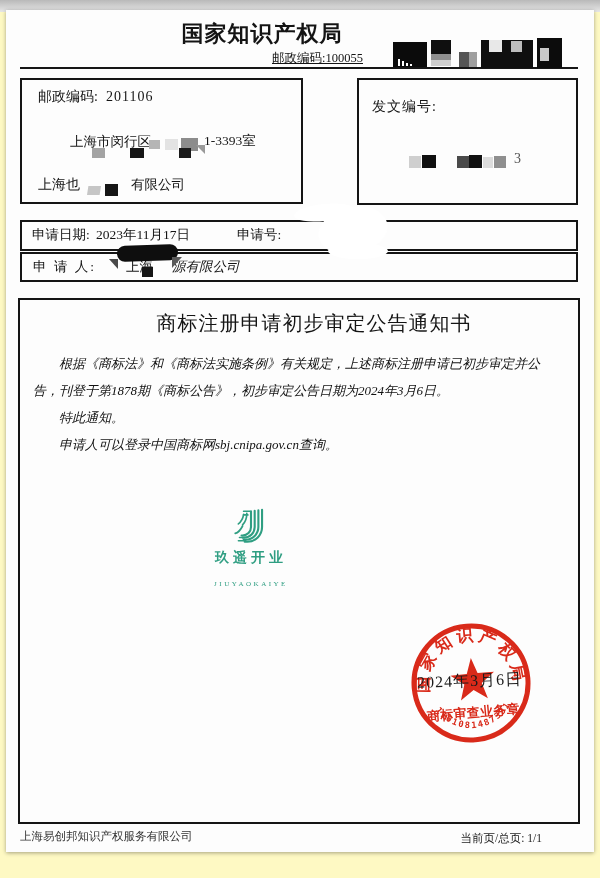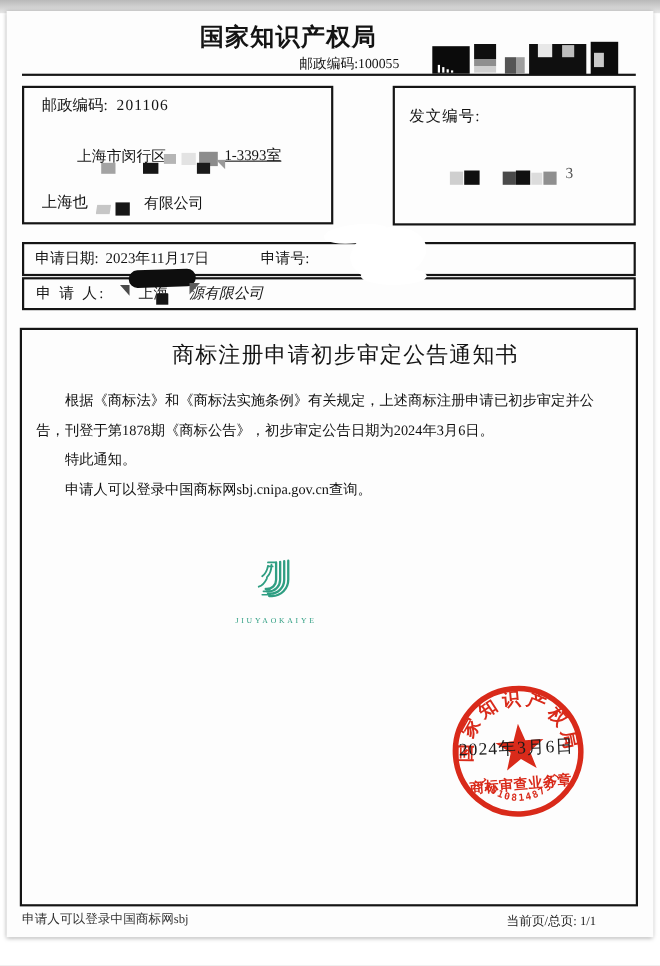--- a/index.html
+++ b/index.html
@@ -1,54 +1,54 @@
 <!DOCTYPE html>
 <html><head>
 <meta charset="utf-8">
 <style>
   html,body{margin:0;padding:0;background:#d8d8d8;}
-  .photo{position:relative;width:600px;height:878px;margin:0 auto;background:#ffffff;
+  .photo{position:relative;width:600px;height:878px;margin:0 auto;background:#fef9c3;
          font-family:"Liberation Serif","DejaVu Serif",serif;color:#141414;overflow:hidden;}
   .photo::before{content:"";position:absolute;left:0;top:0;right:0;height:12px;
          background:linear-gradient(#b9b9b9,#e7e7e7);z-index:0;}
   .page{position:absolute;left:6px;top:10px;width:588px;height:842px;background:#fdfdfd;
          box-shadow:0 1px 4px rgba(0,0,0,.35);z-index:0;}
   .abs{position:absolute;line-height:1.15;z-index:2;}
   .bx{position:absolute;border:2px solid #151515;z-index:1;}
   .rd{position:absolute;z-index:3;}
   .wb{position:absolute;background:#fff;border-radius:50%;z-index:2;}
 
   #agency{left:0;top:21px;width:524px;text-align:center;font-size:22px;font-weight:bold;letter-spacing:1px;}
   #addr{left:22px;top:51px;font-size:12.5px;}
-  #postal{left:272px;top:51px;font-size:12.5px;}
+  #postal{left:272px;top:51px;font-size:12.5px;text-decoration:underline;}
   #rule{left:20px;top:67px;width:558px;height:2px;background:#161616;z-index:1;position:absolute;}
 
   #lbox{left:20px;top:78px;width:279px;height:122px;}
   #rbox{left:357px;top:78px;width:217px;height:123px;}
   #b3{left:20px;top:220px;width:554px;height:27px;}
   #b4{left:20px;top:252px;width:554px;height:26px;}
   #mainbox{left:18px;top:298px;width:558px;height:522px;}
 
   #r-postal-label{left:38px;top:89px;font-size:14px;}
   #r-postal-value{left:106px;top:89px;font-size:14px;letter-spacing:1px;}
   #r-addr-prefix{left:38px;top:134px;font-size:13.5px;margin-left:32px;}
-  #r-addr-suffix{left:204px;top:133px;font-size:13.5px;text-decoration:underline;}
+  #r-addr-suffix{left:204px;top:133px;font-size:13.5px;}
   #r-co-prefix{left:38px;top:177px;font-size:14px;}
   #r-co-suffix{left:131px;top:177px;font-size:13.5px;}
   #d-label{left:372px;top:99px;font-size:14px;letter-spacing:1px;}
   #d-value{left:514px;top:151px;font-size:14px;color:#555;}
   #a-date-label{left:32px;top:227px;font-size:13.5px;}
   #a-date-value{left:96px;top:227px;font-size:13.5px;}
   #a-num-label{left:237px;top:227px;font-size:13.5px;}
   #ap-label{left:33px;top:259px;font-size:13.5px;letter-spacing:2px;}
   #ap-prefix{left:126px;top:259px;font-size:13.5px;}
   #ap-suffix{left:172px;top:259px;font-size:13.5px;font-style:italic;}
 
   #n-title{left:18px;top:312px;width:592px;text-align:center;font-size:20px;font-weight:normal;letter-spacing:1px;}
-  #n-body{left:33px;top:350px;width:512px;font-size:13px;line-height:27px;color:#111;}
+  #n-body{left:33px;top:350px;width:512px;font-size:13px;line-height:27px;color:#111;font-style:italic;}
   #n-body p{margin:0;text-indent:2em;}
 
   #logo{left:151px;top:506px;width:200px;text-align:center;color:#2f9e82;z-index:2;}
   #logo svg{display:block;margin:0 auto;}
   #logo-name{font-size:14px;letter-spacing:4px;font-weight:bold;margin-top:4px;}
   #logo-pinyin{font-size:7px;letter-spacing:2.5px;margin-top:14px;}
 
   #seal{left:408px;top:623px;width:126px;height:120px;transform:rotate(-5deg);z-index:4;position:absolute;}
   #seal-date{left:417px;top:672px;font-size:16px;letter-spacing:1px;color:#1a1a1a;
              transform:rotate(-2deg);z-index:6;}
@@ -179,38 +179,39 @@
         <path d="M27.5 3.5 v16.5 a14 14 0 0 1 -14 14 h-2.5"></path>
         <path d="M10 5 h6" stroke-width="1.6"></path>
         <path d="M10 8.5 h4" stroke-width="1.6"></path>
         <path d="M10 8 q-1 6 -5 9" stroke-width="1.6"></path>
         <path d="M13 7 q0 7 -4 11" stroke-width="1.6"></path>
         <path d="M9 19 q-3 6 -7 7" stroke-width="1.6"></path>
         <path d="M6 30 h5" stroke-width="1.4"></path>
         <path d="M5 33 h7" stroke-width="1.4"></path>
       </g>
     </svg>
+    <div id="logo-name">玖遥开业</div>
     <div id="logo-pinyin">JIUYAOKAIYE</div>
   </div>
 
   <svg id="seal" viewBox="-63 -60 126 120">
     <defs>
       <path id="sealTopArc" d="M -41.9 7.4 A 42.5 42.5 0 1 1 41.9 7.4" fill="none"></path>
       <path id="sealBotArc" d="M -36.9 25.8 A 45 45 0 0 0 36.9 25.8" fill="none"></path>
     </defs>
     <circle cx="0" cy="0" r="57" fill="none" stroke="#d92a1a" stroke-width="5"></circle>
     <text font-size="16.5" font-weight="bold" fill="#d92a1a" letter-spacing="4.2" text-anchor="middle" font-family="Liberation Serif, DejaVu Serif, serif">
       <textPath href="#sealTopArc" startOffset="50%">国家知识产权局</textPath>
     </text>
     <polygon fill="#d92a1a" transform="translate(2,-2)" points="0,-23 5.41,-7.44 21.87,-7.11 8.75,2.84 13.52,18.61 0,9.2 -13.52,18.61 -8.75,2.84 -21.87,-7.11 -5.41,-7.44"></polygon>
     <text x="0" y="34" font-size="12.8" font-weight="bold" fill="#d92a1a" letter-spacing="0.5" text-anchor="middle" font-family="Liberation Serif, DejaVu Serif, serif">商标审查业务章</text>
     <text font-size="8.8" font-weight="bold" fill="#d92a1a" letter-spacing="1.6" text-anchor="middle" font-family="DejaVu Sans Mono, monospace">
       <textPath href="#sealBotArc" startOffset="50%">1101081487331</textPath>
     </text>
   </svg>
   <div class="abs" id="seal-date">2024年3月6日</div>
 
-  <div class="abs" id="f-left">申请人可以登录中国商标网sbj</div>
+  <div class="abs" id="f-left">上海易创邦知识产权服务有限公司</div>
   <div class="abs" id="f-right">
     <span>当前页/总页:</span>
     <span>1/1</span>
   </div>
 </div>
 
 </body></html>

